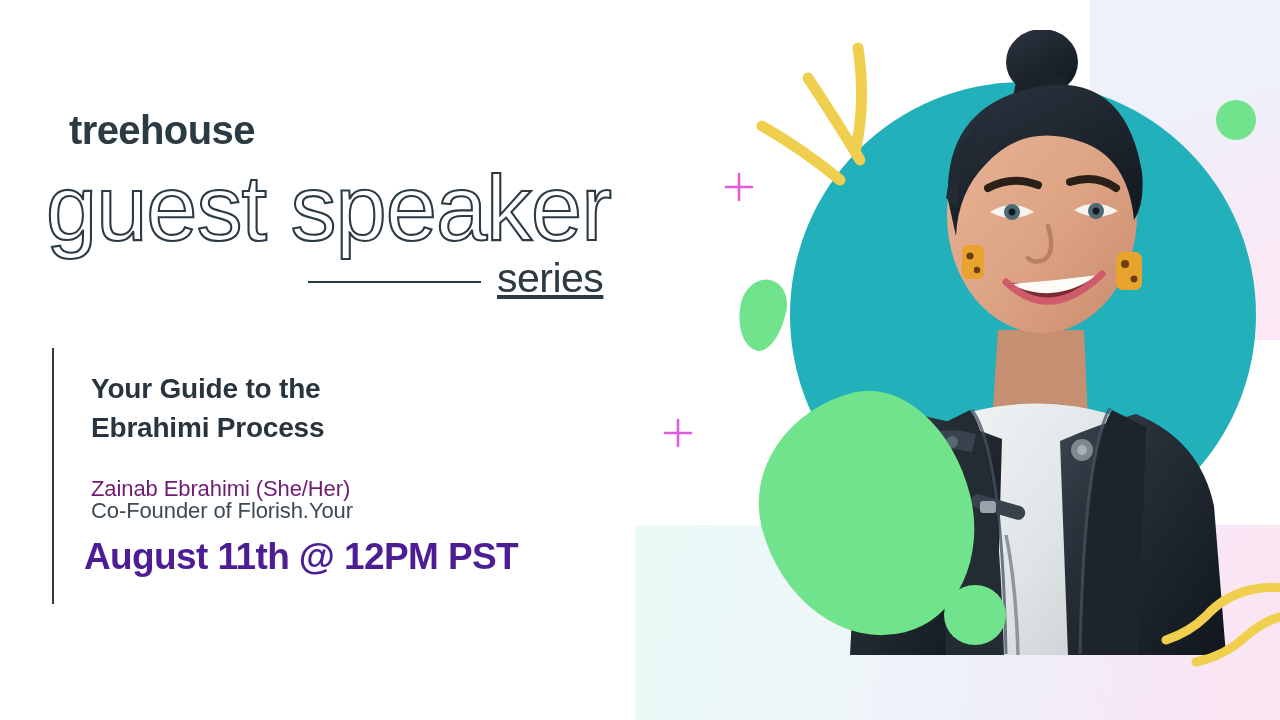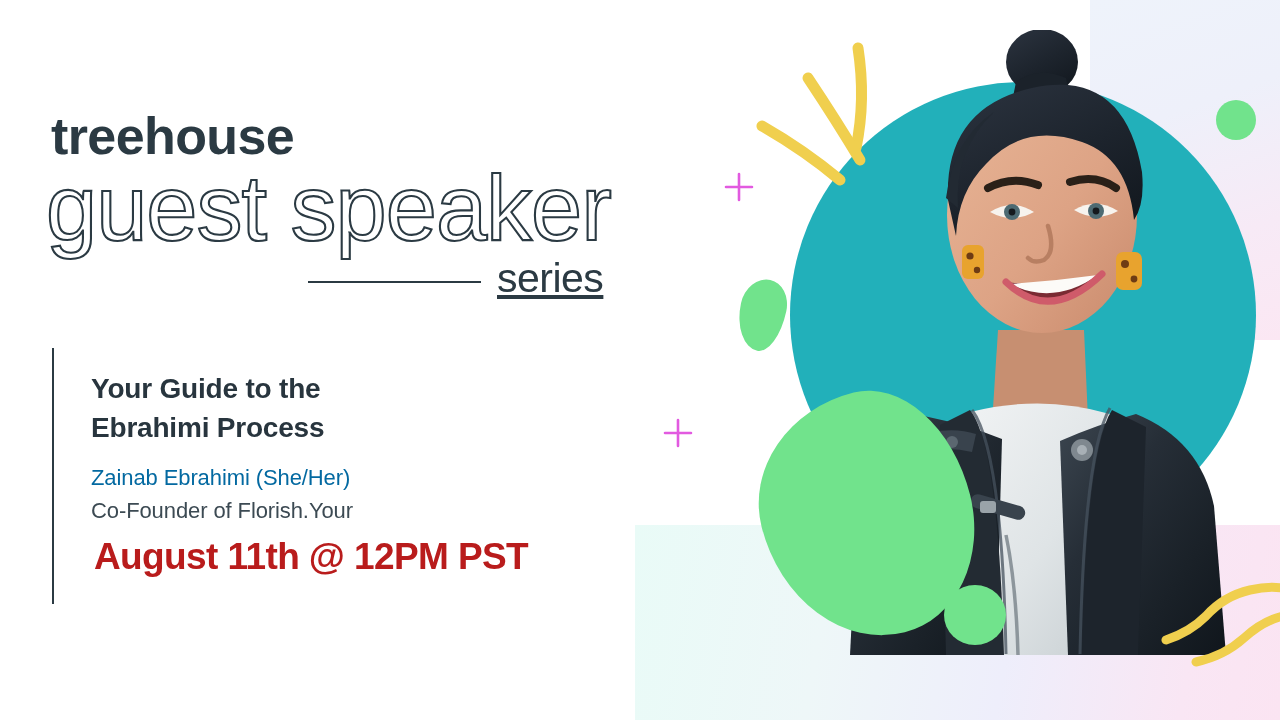--- a/index.html
+++ b/index.html
@@ -97,23 +97,23 @@
   }
 
   
   .sparkles { position: absolute; left: 740px; top: 30px; width: 180px; height: 190px; }
   .squiggles { position: absolute; left: 1160px; top: 580px; width: 125px; height: 95px; }
   .plus { position: absolute; }
 
   
   .wordmark {
     position: absolute;
-    left: 51px;
+    left: 69px;
     top: 110px;
-    font-size: 52px;
+    font-size: 40px;
     font-weight: 700;
     letter-spacing: -0.6px;
     color: #2b3a43;
     line-height: 1;
   }
   .headline-outline {
     position: absolute;
     left: 36px;
     top: 156px;
     width: 640px;
@@ -155,45 +155,45 @@
     width: 430px;
     font-size: 28px;
     font-weight: 700;
     line-height: 1.38;
     letter-spacing: -0.2px;
     color: #28353e;
   }
   .speaker-name {
     position: absolute;
     left: 91px;
-    top: 461px;
+    top: 472px;
     font-size: 22px;
     font-weight: 400;
     letter-spacing: -0.1px;
-    color: #0369a1;
+    color: #701a75;
     line-height: 1.5;
   }
   .speaker-role {
     position: absolute;
     left: 91px;
     top: 494px;
     font-size: 22px;
     font-weight: 400;
     letter-spacing: -0.1px;
     color: #3c4a53;
     line-height: 1.5;
   }
   .event-datetime {
     position: absolute;
-    left: 94px;
+    left: 84px;
     top: 535px;
     font-size: 37px;
     font-weight: 700;
     letter-spacing: -0.6px;
-    color: #b91c1c;
+    color: #4c1d95;
     line-height: 1.2;
   }
 </style>
 </head>
 <body>
 
 <div id="stage">
 
   <div class="grad-panel-right"></div>
   <div class="grad-panel-bottom"></div>

